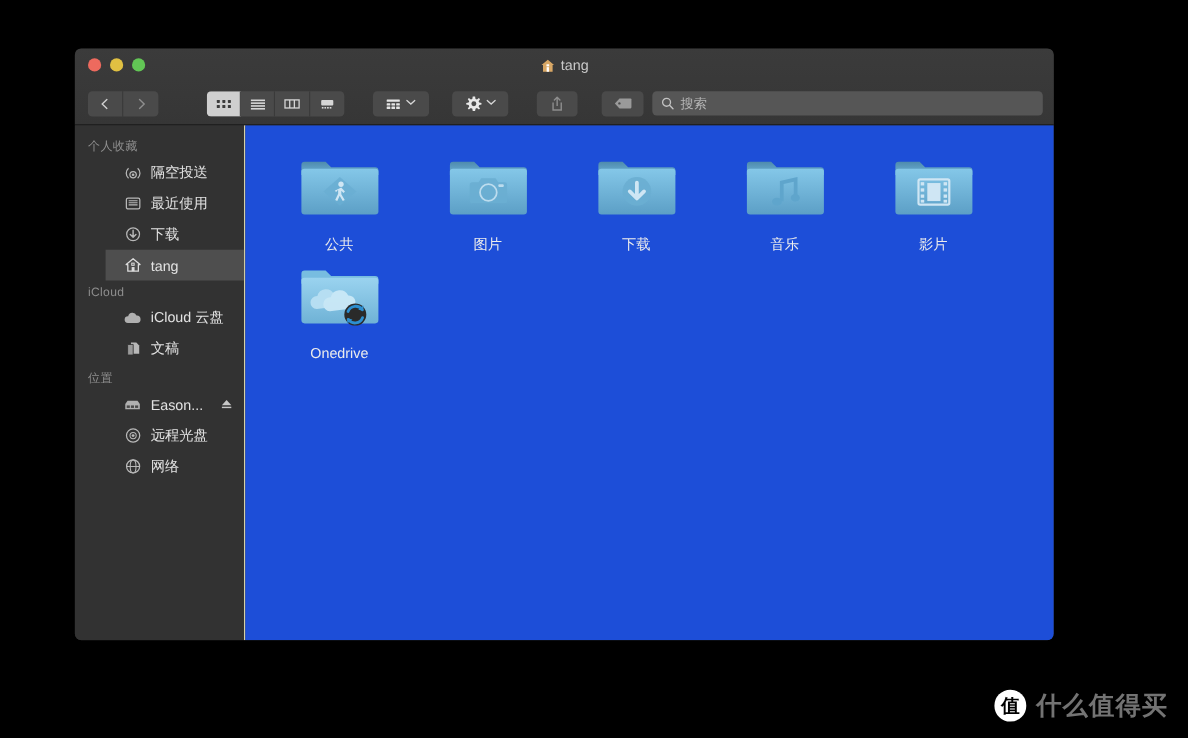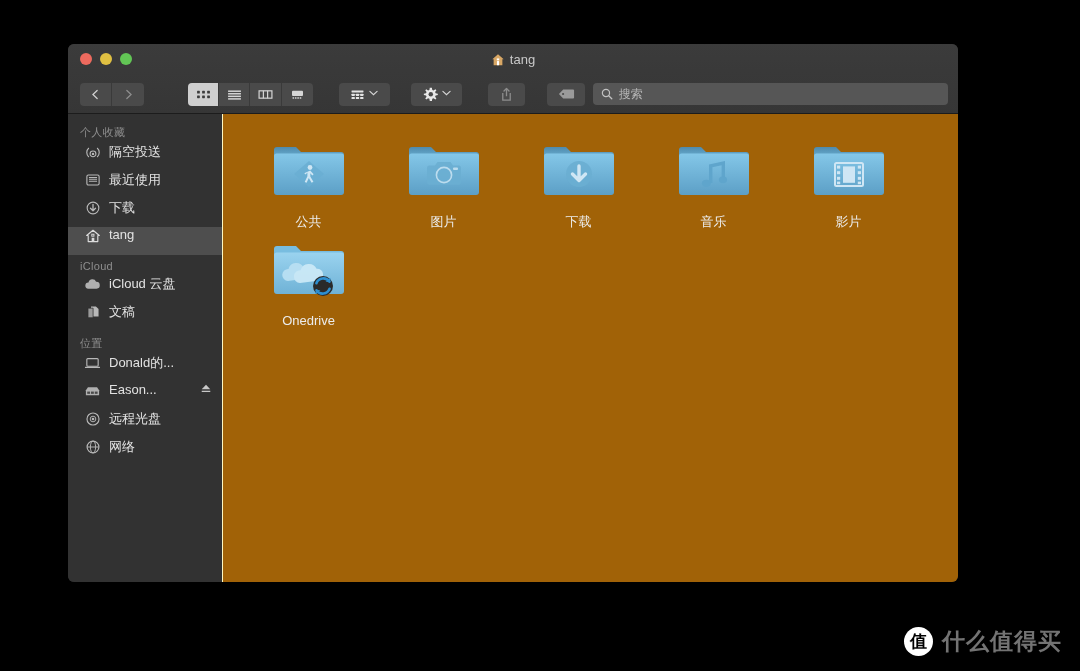--- a/index.html
+++ b/index.html
@@ -111,34 +111,34 @@
     padding-top:6px;
     overflow:hidden;
   }
   .sb-header{
     font-size:11px; color:#8e8e8e;
     padding:5px 0 3px 12px;
     letter-spacing:.3px;
   }
   .sb-item{
     height:28px;
-    display:flex; align-items:flex-start;
+    display:flex; align-items:center;
     padding-left:16px; gap:8px;
-    font-size:13px; color:#e2e2e2;
+    font-size:13px; color:#e2e2e2;margin-left:28px;
   }
   .sb-item.selected{ background:#4e4e4e; }
   .sb-icon{ width:17px; height:17px; flex:0 0 17px;
             display:flex; align-items:center; justify-content:center; }
   .sb-label{ white-space:nowrap; overflow:hidden; }
   .eject{ margin-left:auto; margin-right:10px; }
 
   
   .content{
     flex:1;
-    background:#a16207;
+    background:#1d4ed8;
     padding:18px 12px 0 18px;
   }
   .grid{
     display:flex; flex-wrap:wrap;
     align-content:flex-start;
   }
   .item{
     width:135px;
     padding-top:8px;
     display:flex; flex-direction:column; align-items:center;
@@ -383,29 +383,20 @@
           <svg viewBox="0 0 17 17" width="16" height="16">
             <path d="M6.4 2.6 L11.6 2.6 L14.4 5.4 L14.4 13.4 L6.4 13.4 Z" fill="#b8b8b8"></path>
             <path d="M3.2 4.4 L8.6 4.4 L8.6 14.6 L3.2 14.6 Z" fill="#9a9a9a" stroke="#2f2f2f" stroke-width=".8"></path>
           </svg>
         </span>
         <span class="sb-label">文稿</span>
       </div>
 
       <div class="sb-header">位置</div>
 
-      <div class="sb-item">
-        <span class="sb-icon">
-          <svg viewBox="0 0 18 14" width="17" height="14">
-            <rect x="3" y="2.4" width="12" height="8" rx="1" fill="none" stroke="#b8b8b8" stroke-width="1.2"></rect>
-            <rect x="1" y="11" width="16" height="1.4" rx=".6" fill="#b8b8b8"></rect>
-          </svg>
-        </span>
-        <span class="sb-label">Donald的...</span>
-      </div>
 
       <div class="sb-item">
         <span class="sb-icon">
           <svg viewBox="0 0 18 14" width="17" height="14">
             <path d="M2 6.2 L4.2 3 L13.8 3 L16 6.2 L16 11.4 L2 11.4 Z" fill="#b0b0b0"></path>
             <g fill="#4a4a4a">
               <rect x="3.4" y="7.6" width="3" height="2.4"></rect>
               <rect x="7.4" y="7.6" width="3" height="2.4"></rect>
               <rect x="11.4" y="7.6" width="3" height="2.4"></rect>
             </g>

